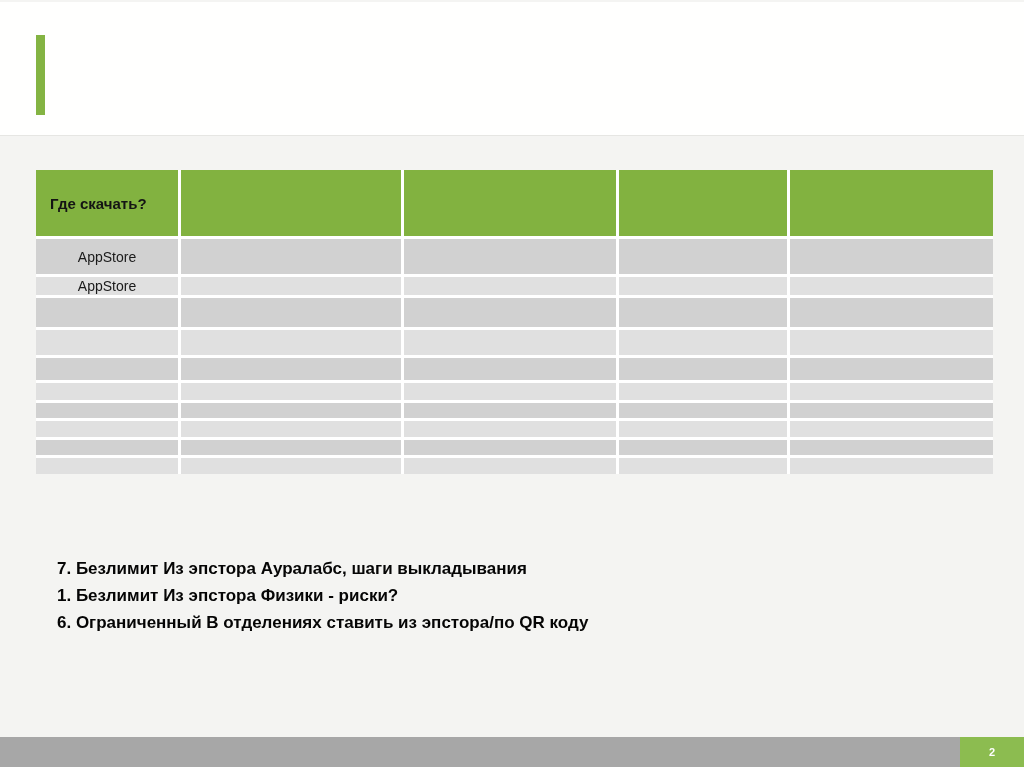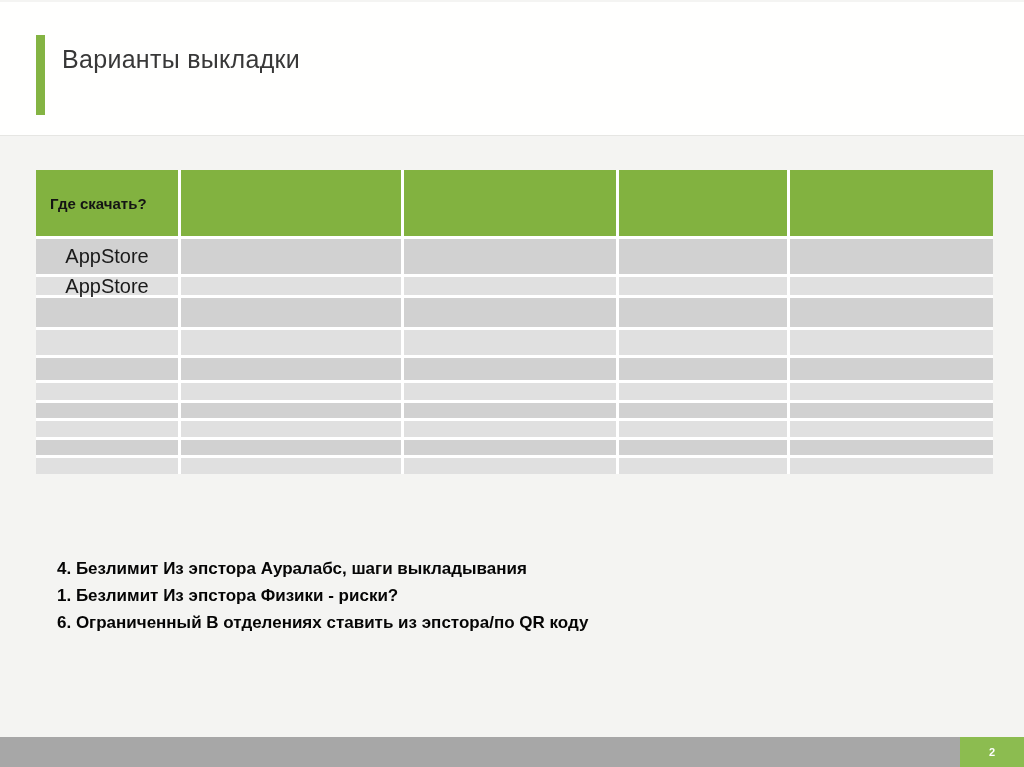--- a/index.html
+++ b/index.html
@@ -34,21 +34,21 @@
   .cell{box-sizing:border-box;}
   .cell.hdr{background:#82b240;}
   .cell.d{background:#d1d1d1;}
   .cell.l{background:#e0e0e0;}
   .cell.lbl-left{
     display:flex;align-items:center;padding-left:14px;
     font-weight:bold;font-size:15px;color:#141414;
   }
   .cell.lbl-center{
     display:flex;align-items:center;justify-content:center;
-    font-size:20px;color:#1a1a1a;
+    font-size:14px;color:#1a1a1a;
   }
   
   .notes{
     position:absolute;left:57px;top:555px;
     font-weight:bold;font-size:17px;line-height:27px;color:#050505;
     white-space:nowrap;
   }
   .notes div{height:27px;}
   
   .footer-bar{
@@ -60,21 +60,20 @@
     background:#8cbc50;color:#ffffff;
     display:flex;align-items:center;justify-content:center;
     font-size:11px;font-weight:bold;
   }
 </style>
 </head>
 <body>
 
 <div class="header-band">
   <div class="accent-bar"></div>
-  <div class="slide-title">Варианты выкладки</div>
 </div>
 
 <div class="layout-table">
 
   <div class="cell hdr lbl-left">Где скачать?</div>
   <div class="cell hdr"></div>
   <div class="cell hdr"></div>
   <div class="cell hdr"></div>
   <div class="cell hdr"></div>
 
@@ -133,19 +132,19 @@
   <div class="cell d"></div>
 
   <div class="cell l"></div>
   <div class="cell l"></div>
   <div class="cell l"></div>
   <div class="cell l"></div>
   <div class="cell l"></div>
 </div>
 
 <div class="notes">
-  <div>4. Безлимит Из эпстора Ауралабс, шаги выкладывания</div>
+  <div>7. Безлимит Из эпстора Ауралабс, шаги выкладывания</div>
   <div>1. Безлимит Из эпстора Физики - риски?</div>
   <div>6. Ограниченный В отделениях ставить из эпстора/по QR коду</div>
 </div>
 
 <div class="footer-bar"></div>
 <div class="page-box">2</div>
 
 </body></html>

